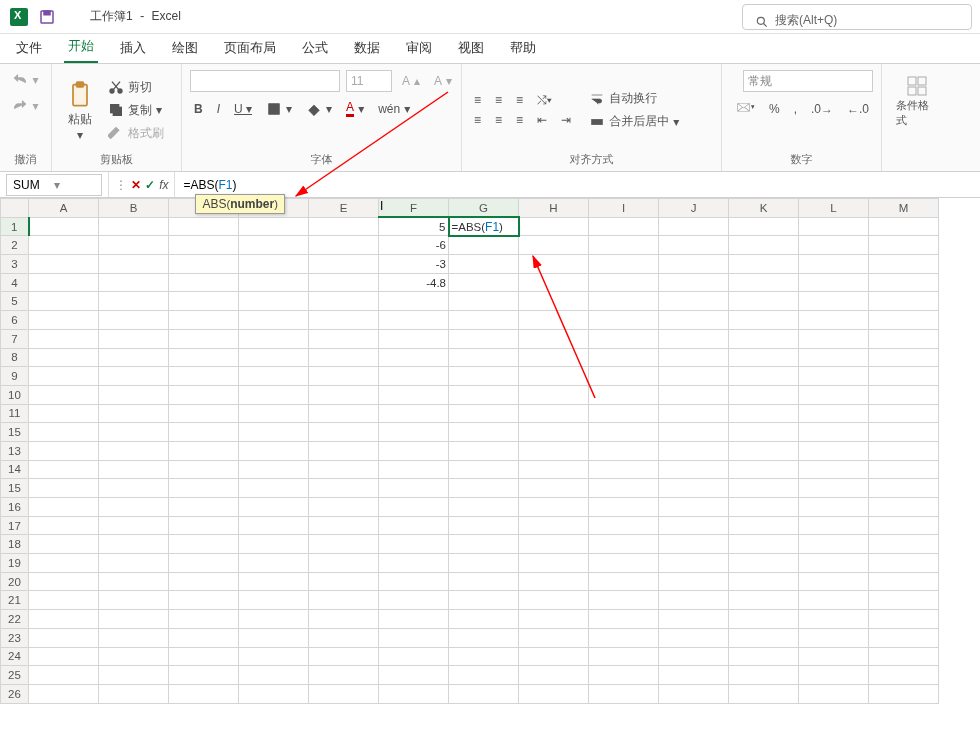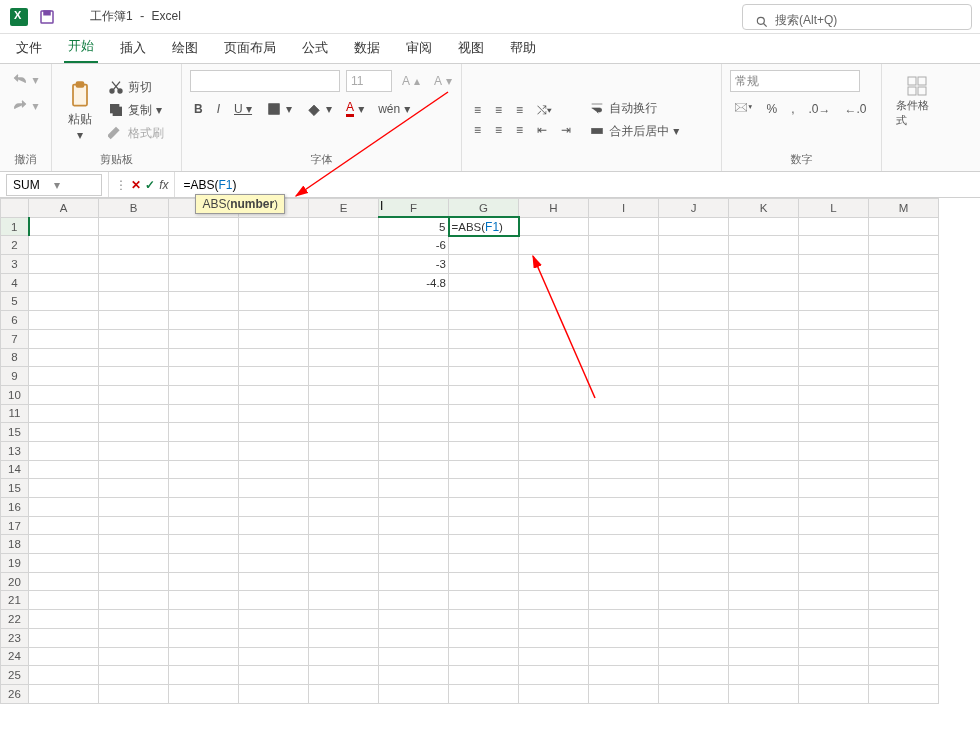--- a/index.html
+++ b/index.html
@@ -185,24 +185,25 @@
             <svg class="icon" viewBox="0 0 24 24" stroke="#aaa" fill="none">
               <path d="M4 6h16M4 12h12a3 3 0 010 6h-4m0 0l2-2m-2 2l2 2"></path>
             </svg>
             <span>自动换行</span>
           </div>
         <div class="rbtn-sm"><svg class="icon" viewBox="0 0 24 24" stroke="#aaa" fill="none">
               <rect x="4" y="8" width="16" height="8"></rect>
             </svg><span>合并后居中</span>▾</div>
       </div>
     </div>
+    <div class="rgroup-label">对齐方式</div>
   </div>
 
   <div class="rgroup" style="width:160px">
-    <div class="rgroup-body" style="flex-direction:column;align-items:flex-start;">
+    <div class="rgroup-body" style="flex-direction:column;align-items:flex-end;">
       <input class="gen-select dim" readonly="" value="常规" style="">
       <div class="row dim">
         <span class="rbtn-sm">🖂▾</span>
         <span class="rbtn-sm">%</span>
         <span class="rbtn-sm">,</span>
         <span class="rbtn-sm">.0→</span>
         <span class="rbtn-sm">←.0</span>
       </div>
     </div>
     <div class="rgroup-label">数字</div>

